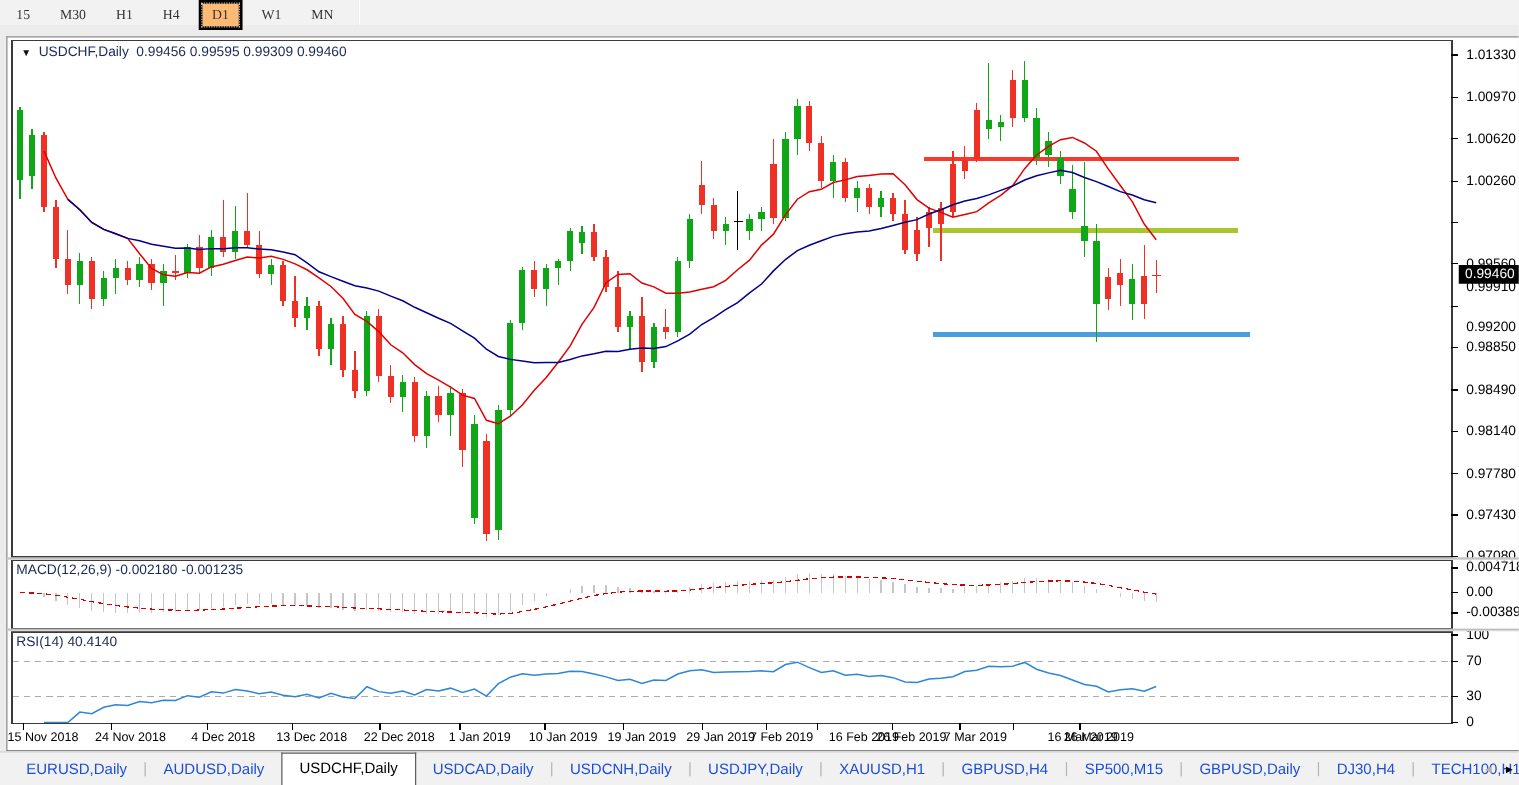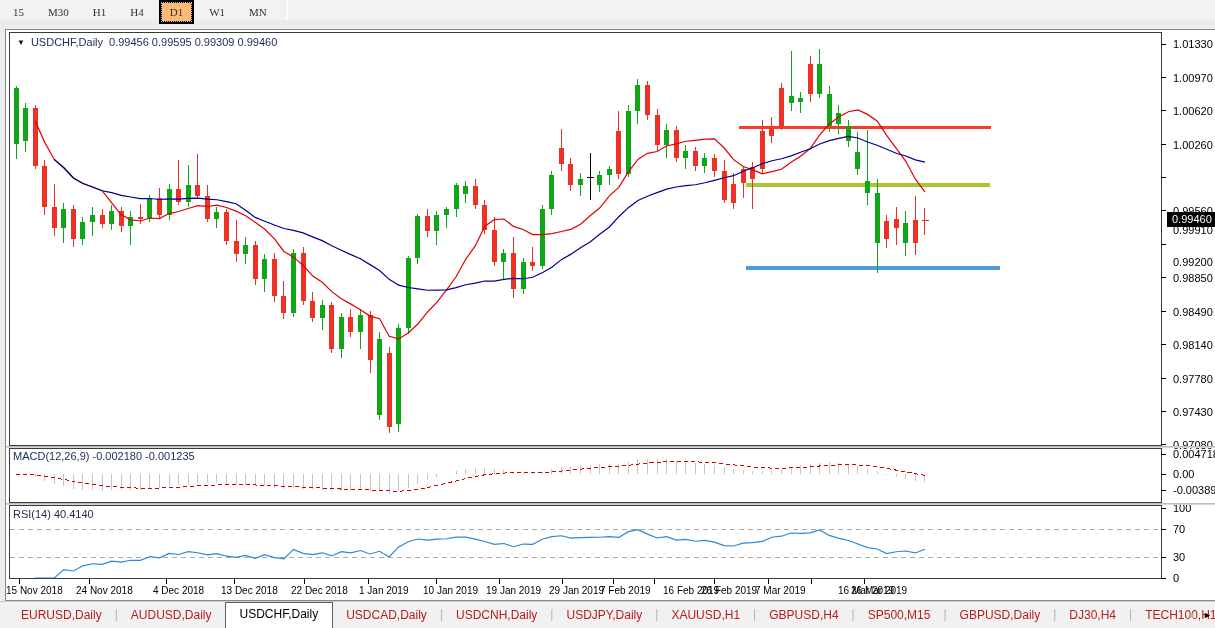--- a/index.html
+++ b/index.html
@@ -42,21 +42,21 @@
     font-size:11px; padding:1px 5px 2px 5px; z-index:6;
   }
   .splitter { position:absolute; left:0; width:1210px; height:2px; background:#d6d6d6; border-top:1px solid #bdbdbd; z-index:4; }
   
   #tabbar {
     position:absolute; left:0; top:601px; width:1215px; height:27px;
     background:#f1f1f1; border-top:1px solid #cfcfcf;
     display:flex; align-items:flex-end; padding-left:8px;
   }
   .tab {
-    font-size:12px; color:#b91c1c; padding:4px 13px 6px 13px; white-space:nowrap; cursor:default;
+    font-size:12px; color:#1d4ed8; padding:4px 13px 6px 13px; white-space:nowrap; cursor:default;
   }
   .tab.active {
     background:#fff; color:#000; border:1px solid #5f5f5f; border-bottom:none;
     padding:4px 14px 8px 14px; position:relative; top:1px; z-index:2;
   }
   .tab-sep { color:#b5b5b5; font-size:12px; align-self:center; margin-bottom:2px; }
   #tab-arrows { position:absolute; right:3px; top:8px; display:flex; gap:8px; }
   #tab-arrows span { font-size:9px; line-height:10px; }
   #arrow-left { color:#b0b0b0; }
   #arrow-right { color:#000; }

